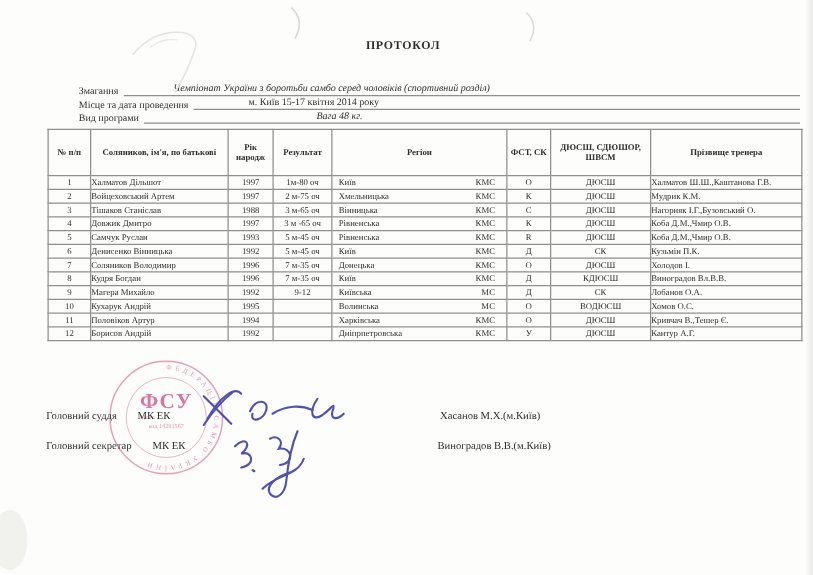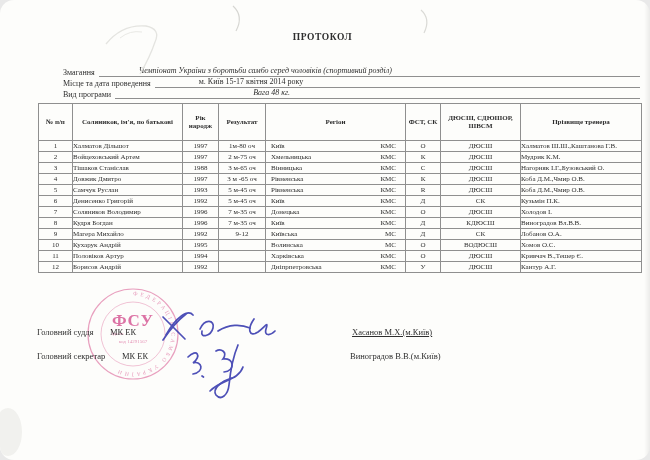--- a/index.html
+++ b/index.html
@@ -1,20 +1,19 @@
 <!DOCTYPE html>
 <html><head>
 <meta charset="utf-8">
 <style>
   html,body{margin:0;padding:0;background:#e9e9e9;}
   .page{
     position:relative;width:650px;height:460px;background:#fdfdfb;
     font-family:"Liberation Serif", serif;color:#2e2e2e;overflow:hidden;
     margin:0 auto;
-    border-radius:14px;
   }
   .edge-right{position:absolute;top:0;right:0;width:6px;height:100%;
     background:linear-gradient(to right, rgba(0,0,0,0), rgba(0,0,0,0.07));}
   
   .title{position:absolute;top:32px;left:40px;width:565px;text-align:center;
     font-weight:bold;font-size:9.5px;letter-spacing:.6px;}
   .subtitle{position:absolute;top:46px;left:40px;width:565px;text-align:center;
     font-weight:bold;font-size:8px;}
   
   .fields{position:absolute;top:66px;left:63px;width:577px;}
@@ -173,21 +172,21 @@
           <span>КМС</span>
         </div>
       </td>
       <td class="c-center">R</td>
       <td class="c-center">ДЮСШ</td>
       <td class="c-left">Коба Д.М.,Чмир О.В.</td>
     </tr>
 
     <tr>
       <td class="c-center">6</td>
-      <td class="c-left">Денисенко Григорій</td>
+      <td class="c-left">Денисенко Вінницька</td>
       <td class="c-center">1992</td>
       <td class="c-center">5 м-45 оч</td>
       <td>
         <div class="region-wrap">
           <span>Київ</span>
           <span>КМС</span>
         </div>
       </td>
       <td class="c-center">Д</td>
       <td class="c-center">СК</td>
@@ -319,18 +318,18 @@
       <path d="M38,64 c9,-9 14,-1 5,6 c9,-3 12,9 0,11"></path>
       <path d="M52,83 l1.5,1"></path>
       <path d="M66,58 c5,-3 12,1 7,8 c11,-2 13,12 1,13"></path>
       <path d="M88,52 c-6,14 -8,30 -9,40 c-1,10 -8,16 -13,10 c-4,-6 5,-14 16,-17"></path>
       <path d="M60,98 c12,-12 28,-10 33,-24"></path>
     </g>
   </svg>
 
   <div class="sig-label" style="left:37px;top:327px;">Головний суддя</div>
   <div class="sig-label" style="left:110px;top:327px;">МК ЕК</div>
-  <div class="sig-label" style="left:352px;top:327px;text-decoration:underline;">Хасанов М.Х.(м.Київ)</div>
+  <div class="sig-label" style="left:352px;top:327px;">Хасанов М.Х.(м.Київ)</div>
   <div class="sig-label" style="left:37px;top:351px;">Головний секретар</div>
   <div class="sig-label" style="left:122px;top:351px;">МК ЕК</div>
   <div class="sig-label" style="left:350px;top:351px;">Виноградов В.В.(м.Київ)</div>
 
 </div>
 
 </body></html>

